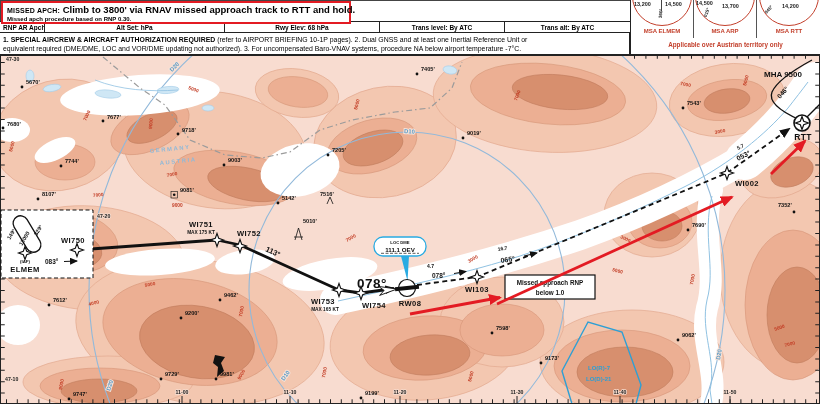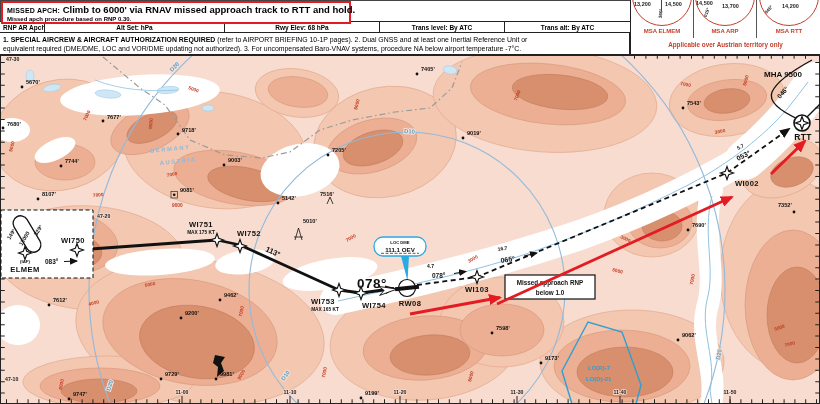--- a/index.html
+++ b/index.html
@@ -415,17 +415,17 @@
       <div class="circ"></div>
       <div class="val" style="left:24px;top:3px">14,200</div>
       <div class="brg" style="left:6px;top:7px;transform:rotate(-50deg)">045°</div>
       <div class="name">MSA RTT</div>
     </div>
     <div class="appl">Applicable over Austrian territory only</div>
   </div>
 
   <div class="banner">
     <div class="b1"><span class="blab">MISSED APCH:</span>
-      <span>Climb to 6000' via RNAV missed approach track to RTT and hold.</span></div>
+      <span>Climb to 3800' via RNAV missed approach track to RTT and hold.</span></div>
     <div class="b2">Missed apch procedure based on RNP 0.30.</div>
   </div>
 
 </div>
 
 </body></html>

